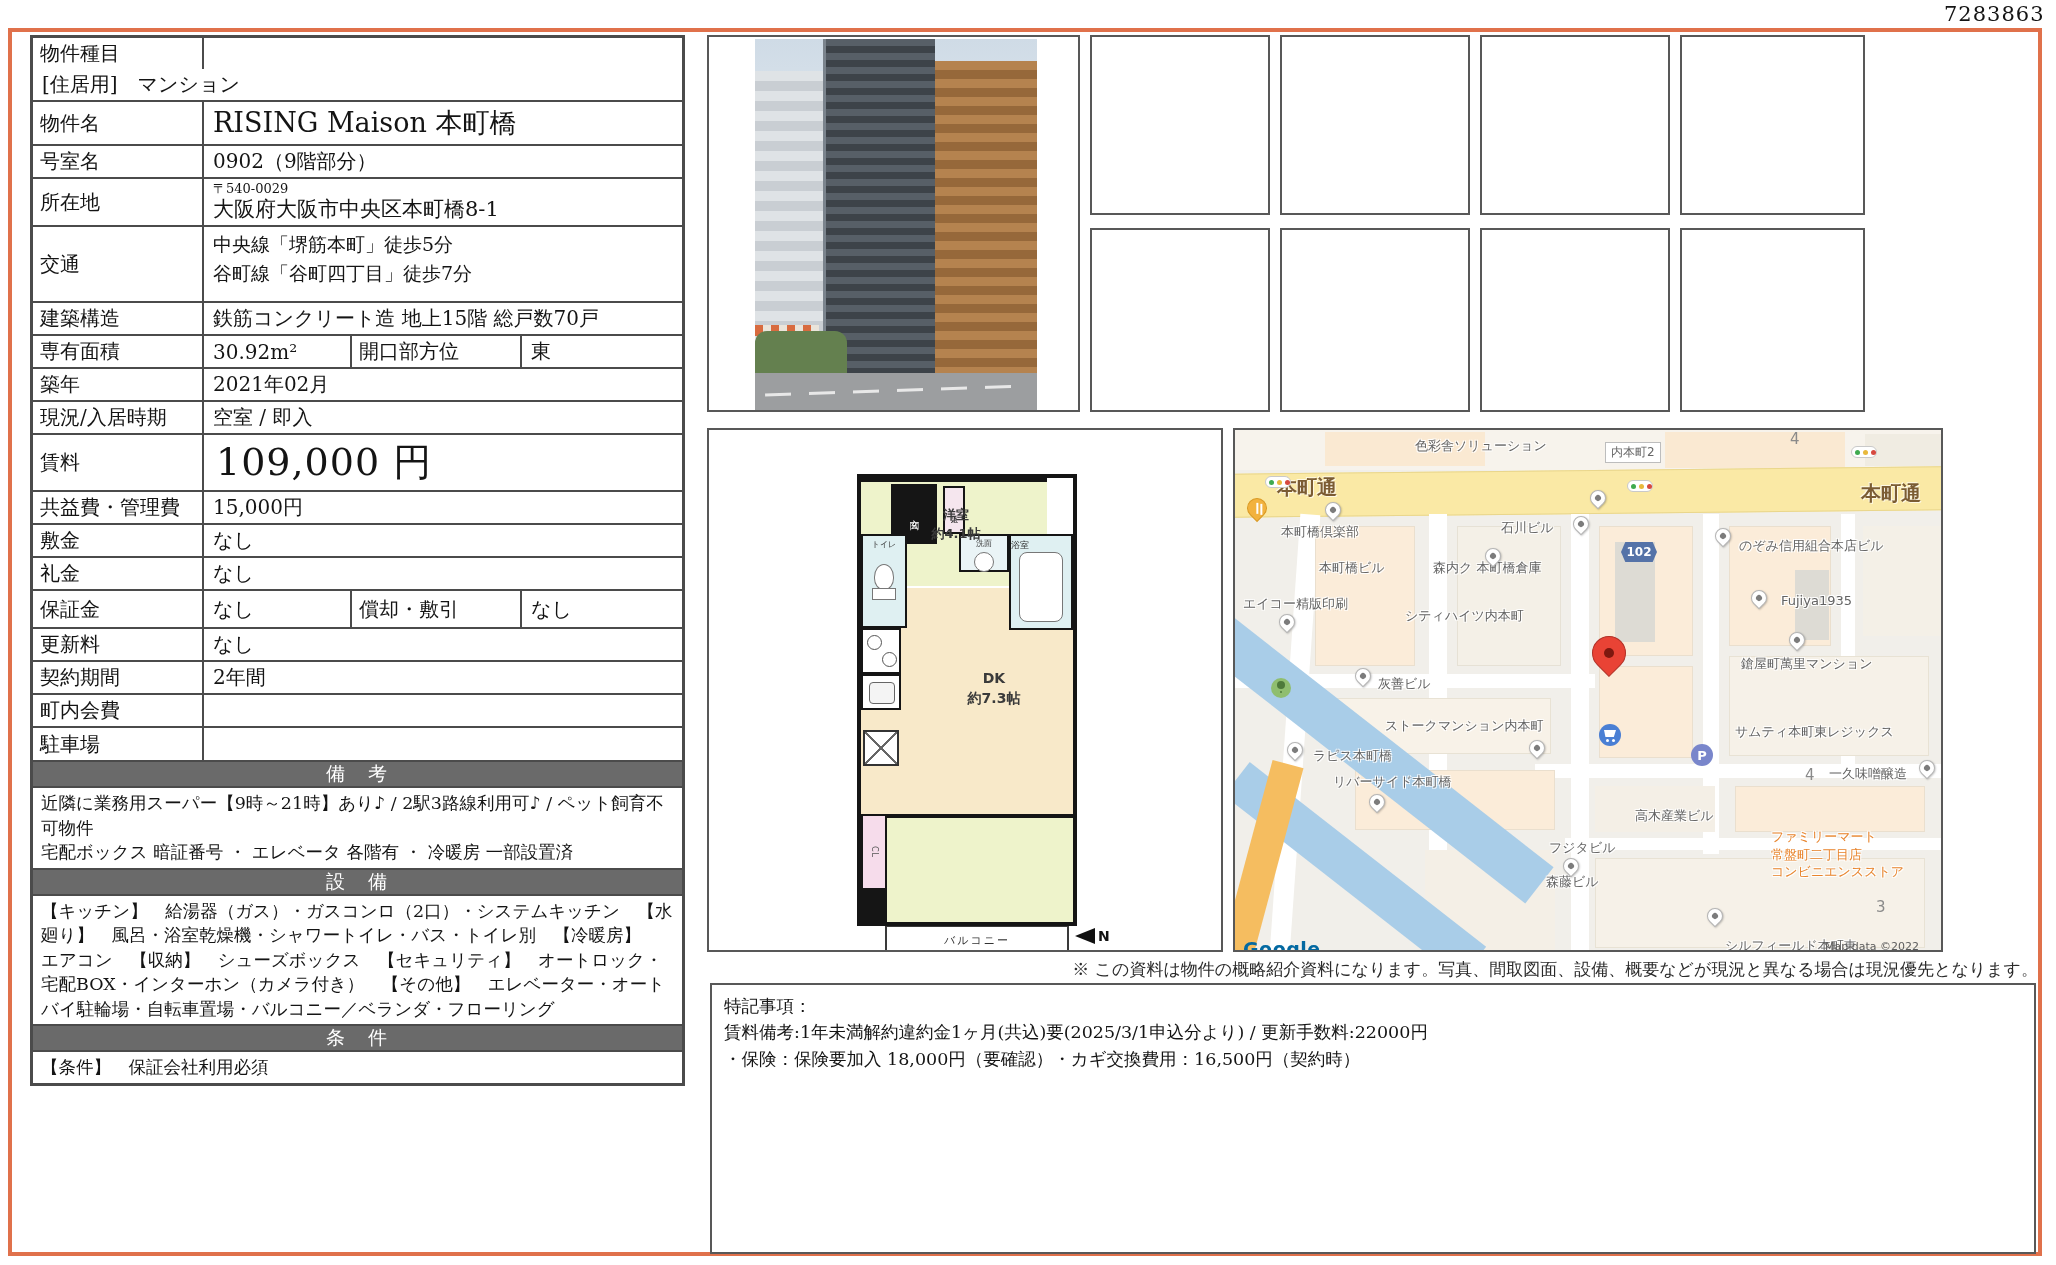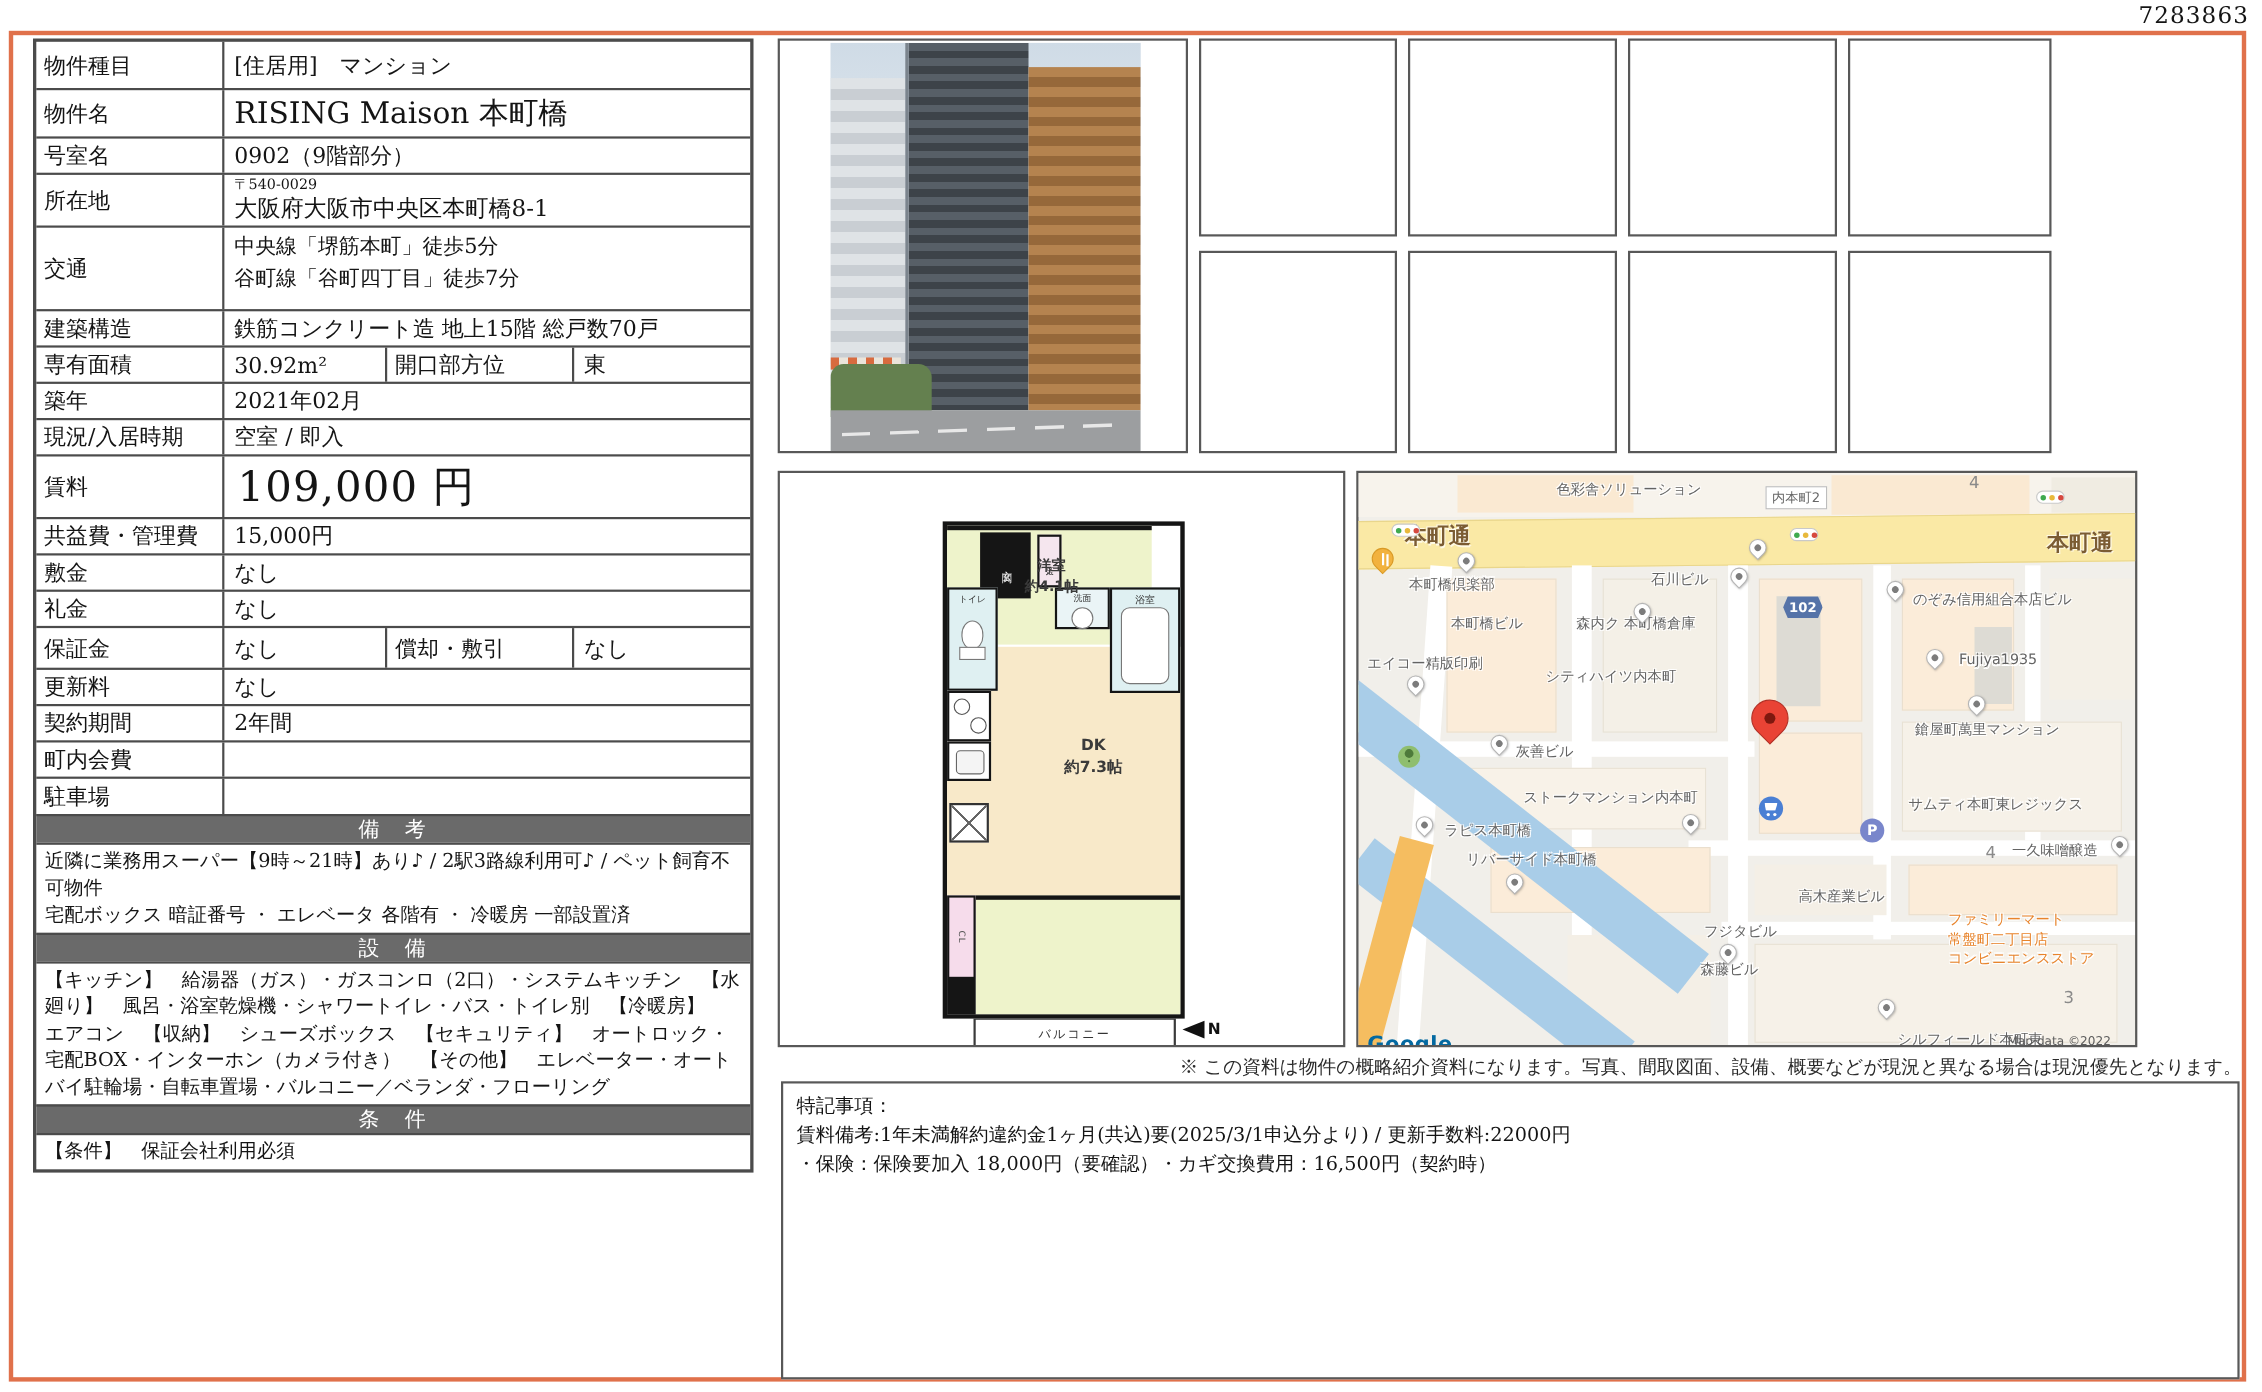--- a/index.html
+++ b/index.html
@@ -7,21 +7,21 @@
               font-family:"DejaVu Serif","Liberation Serif",serif; color:#141414; }
 
   
   .doc-number { position:absolute; left:1944px; top:2px; font-size:21px; letter-spacing:1px; }
   .page-frame { position:absolute; left:8px; top:28px; width:2034px; height:1228px;
                 border:4px solid #e0714b; }
 
   
   .ptable { position:absolute; left:30px; top:35px; width:655px; border:3px solid #4b4b4b; background:#fff; }
   .tr { display:flex; border-top:2px solid #4b4b4b; align-items:stretch; }
-  .tr:first-child { border-top:none; }
+  .tr:first-child { border-top:none;flex-direction:column; }
   .th { flex:none; width:171px; border-right:2px solid #4b4b4b; padding:2px 7px;
         display:flex; align-items:center; font-size:20px; }
   .td { flex:1; padding:2px 9px; display:flex; align-items:center; font-size:20px; }
   .td.v1 { flex:none; width:148px; border-right:2px solid #4b4b4b; }
   .th2 { flex:none; width:170px; border-right:2px solid #4b4b4b; padding:2px 7px;
          display:flex; align-items:center; font-size:20px; }
   .td.stack { flex-direction:column; align-items:flex-start; justify-content:center; }
   .postal { font-size:13px; line-height:1.1; }
   .addr   { font-size:21px; line-height:1.2; }
   .pre { white-space:pre-line; }
@@ -80,21 +80,21 @@
   .toilet-room { left:0; top:56px; width:46px; height:94px; background:#dff0f2; border:2px solid #151515; }
   .toilet-room .rlabel { position:absolute; top:3px; width:100%; text-align:center; font-size:8px; color:#333; }
   .toilet-bowl { position:absolute; left:11px; top:28px; width:20px; height:26px; background:#fff;
                  border:1px solid #777; border-radius:50% 50% 45% 45%; }
   .toilet-tank { position:absolute; left:9px; top:52px; width:24px; height:12px; background:#fff; border:1px solid #777; }
   .wash-room { left:98px; top:56px; width:50px; height:38px; background:#eaf4f6; border:2px solid #151515; }
   .wash-room .rlabel { position:absolute; top:2px; width:100%; text-align:center; font-size:8px; color:#333; }
   .wash-bowl { position:absolute; left:13px; top:16px; width:20px; height:20px; background:#fff;
                border:1px solid #777; border-radius:50%; }
   .bath-room { left:148px; top:56px; width:64px; height:96px; background:#dff0f2; border:2px solid #151515; }
-  .bath-room .rlabel { position:absolute; top:3px; width:100%; text-align:center; font-size:9px; color:#333; }
+  .bath-room .rlabel { position:absolute; top:3px; width:100%; font-size:9px; color:#333; }
   .bath-tub { position:absolute; left:8px; top:16px; width:44px; height:70px; background:#fff;
               border:1px solid #777; border-radius:8px; }
   .stove { left:0; top:150px; width:40px; height:46px; border:2px solid #151515; background:#fff; }
   .stove::before, .stove::after { content:''; position:absolute; width:13px; height:13px;
               border:1.5px solid #555; border-radius:50%; }
   .stove::before { left:4px; top:5px; } .stove::after { left:19px; top:22px; }
   .ksink { left:0; top:196px; width:40px; height:36px; border:2px solid #151515; background:#fff; }
   .ksink::before { content:''; position:absolute; left:6px; top:6px; width:24px; height:20px;
                    border:1px solid #666; border-radius:4px; background:#f4f4f4; }
   .fridge { left:2px; top:252px; width:36px; height:36px; border:2px solid #333; background:

